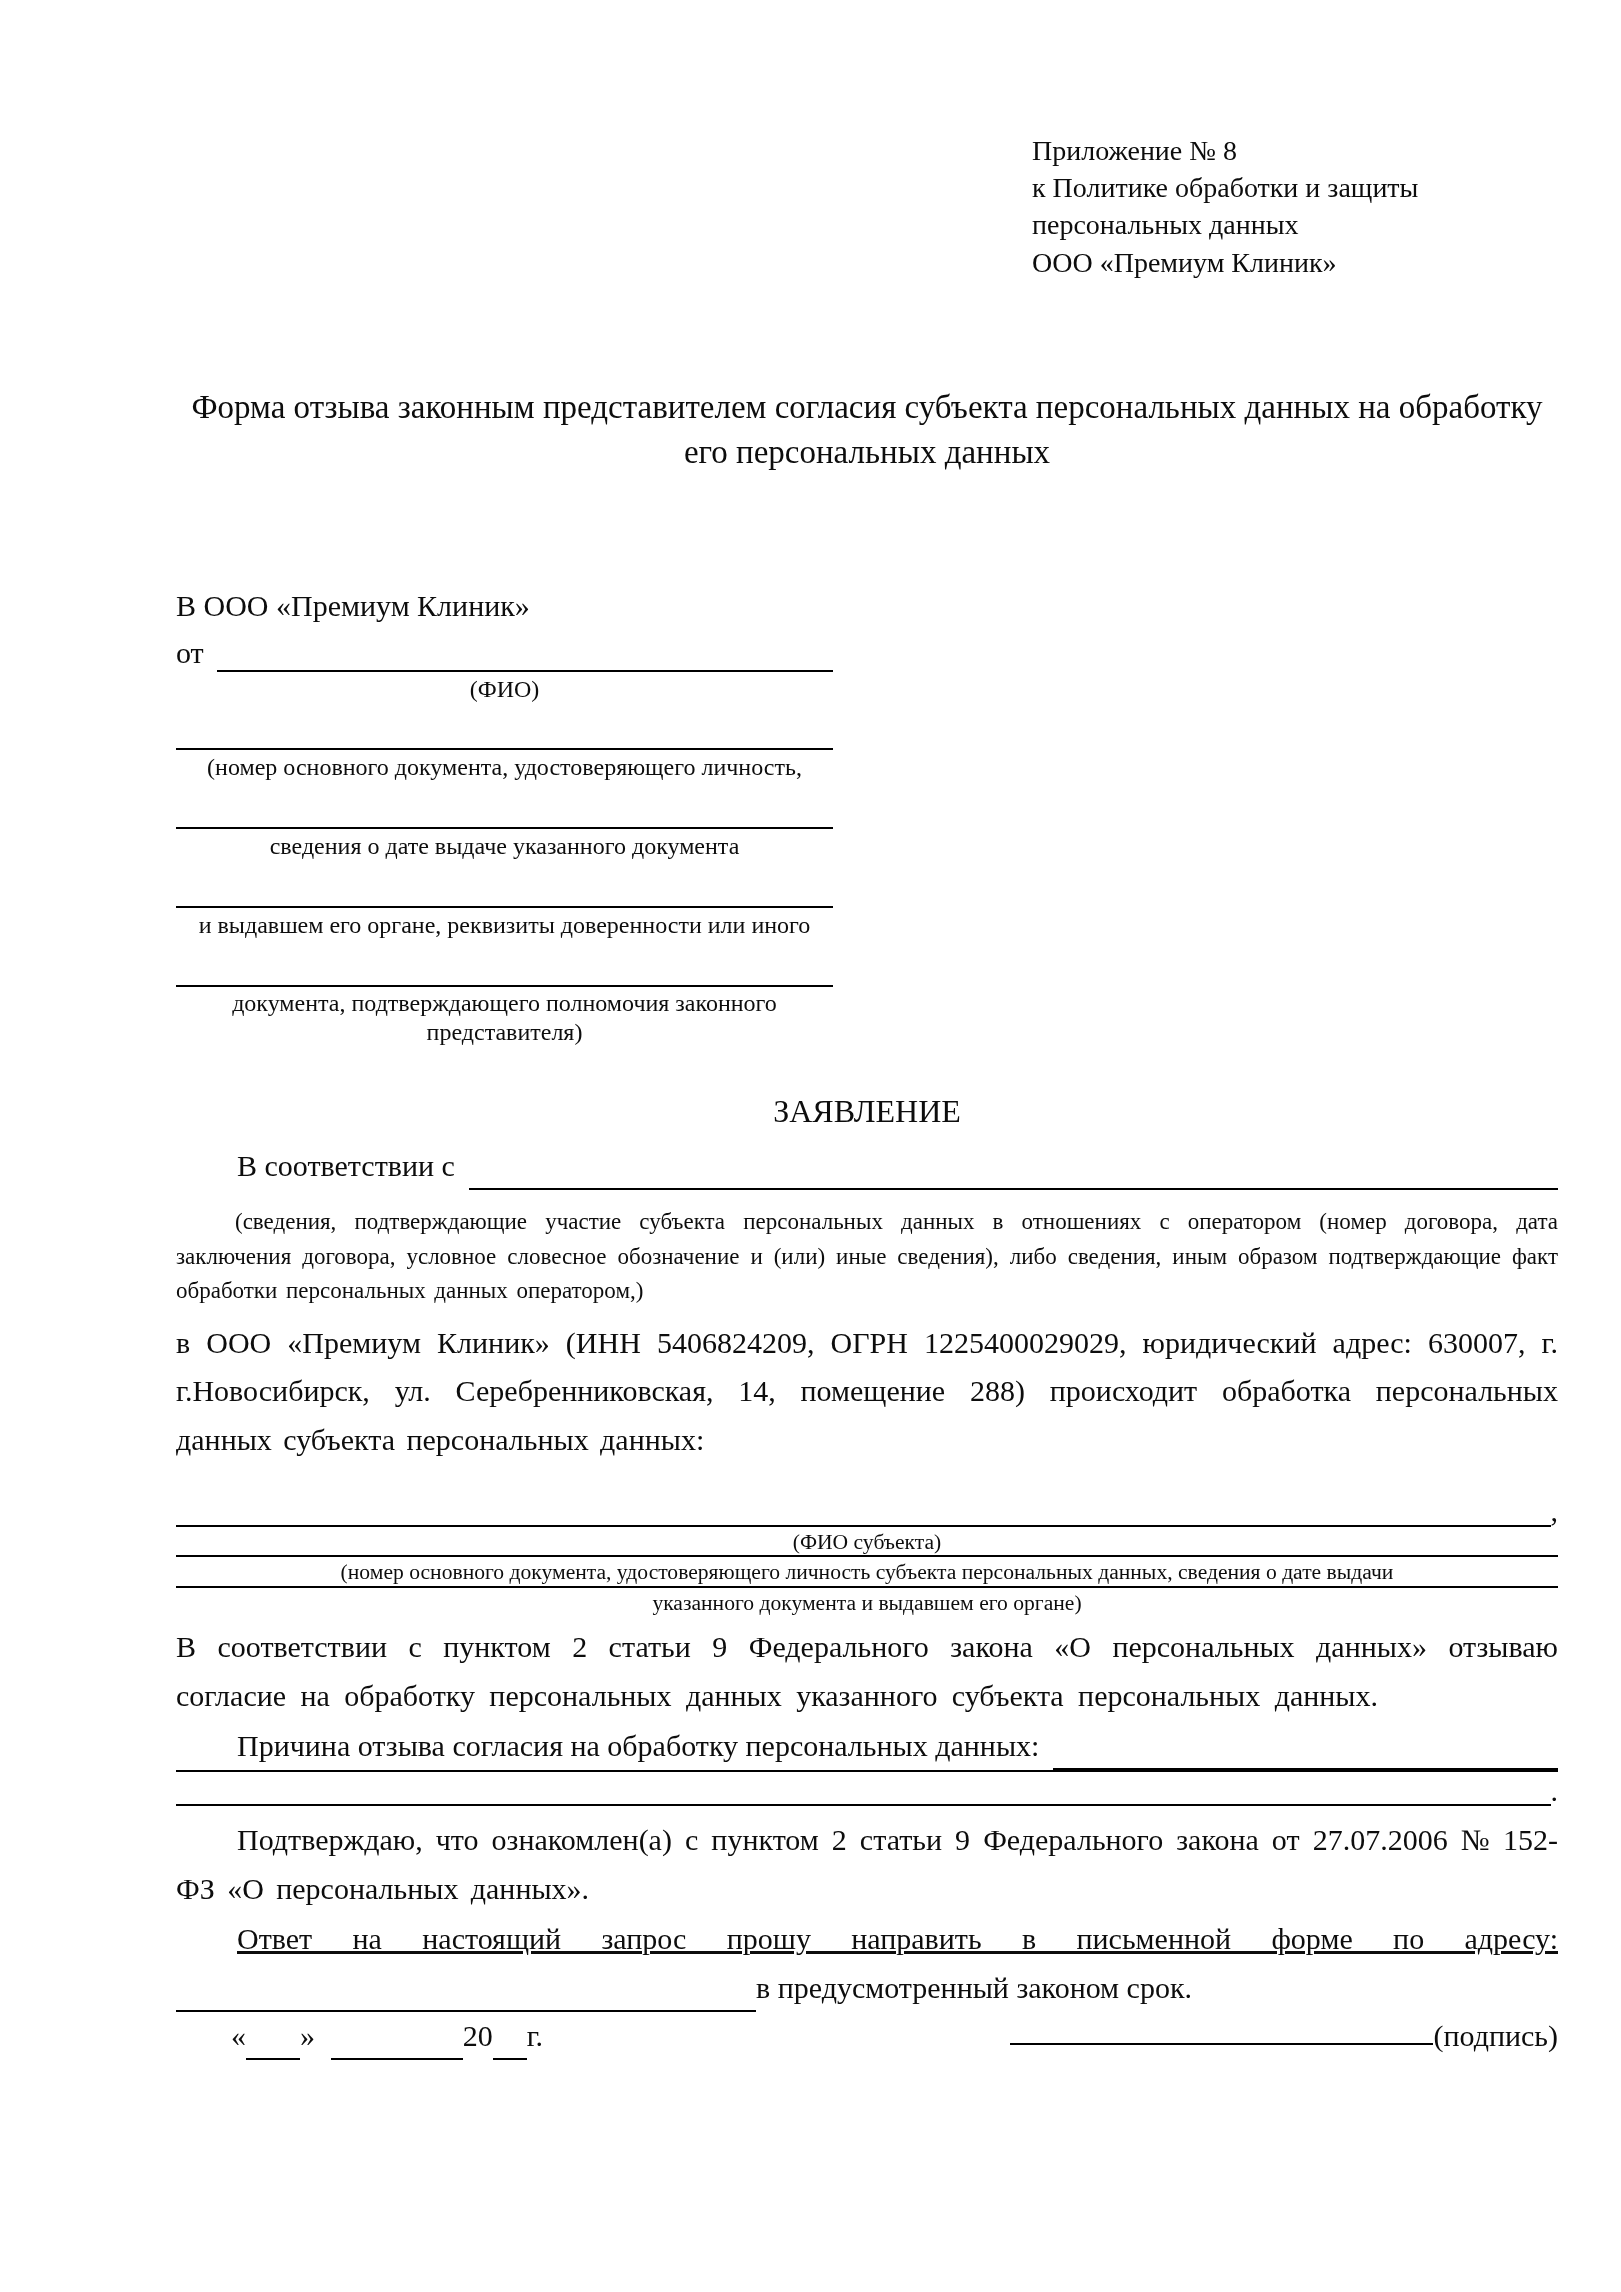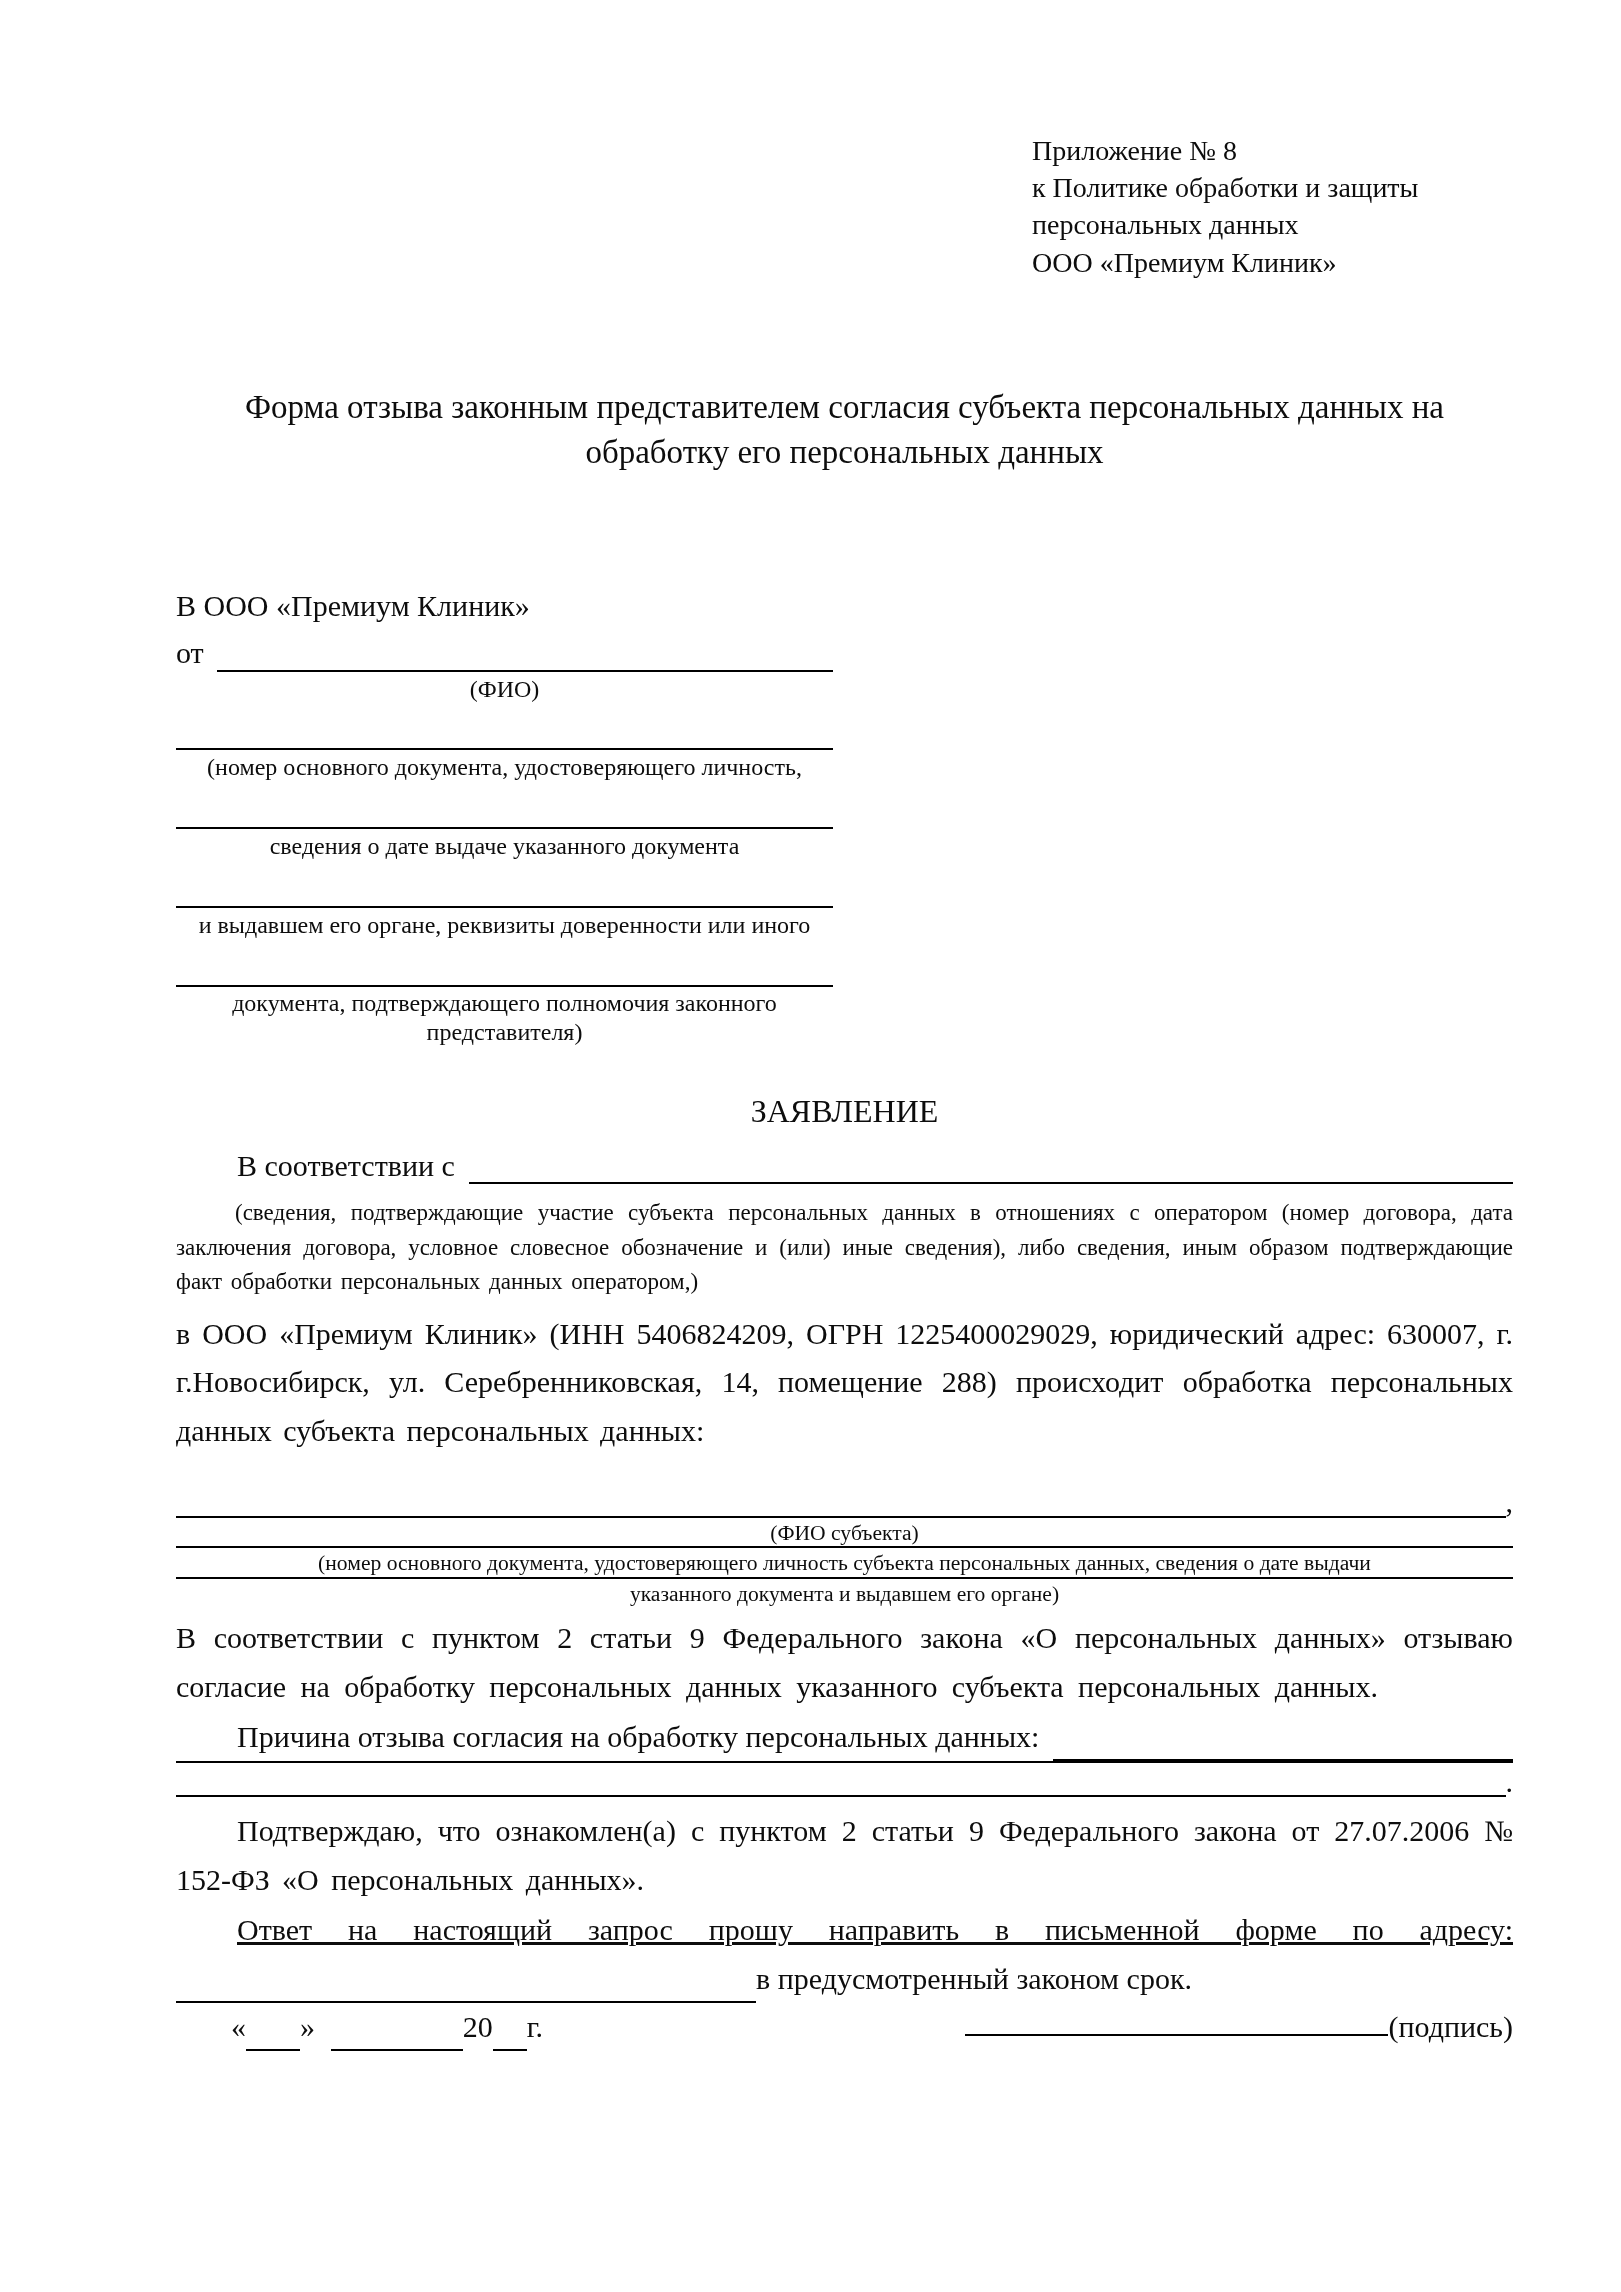--- a/index.html
+++ b/index.html
@@ -7,21 +7,21 @@
     padding: 0;
     background: #e8e8e8;
   }
   .page {
     position: relative;
     width: 1621px;
     height: 2293px;
     margin: 0 auto;
     background: #ffffff;
     box-sizing: border-box;
-    padding: 132px 108px 284px 176px;
+    padding: 132px 63px 284px 176px;
     display: flex;
     flex-direction: column;
     font-family: "Liberation Serif", "DejaVu Serif", serif;
     color: #0d0d0d;
     font-size: 30px;
     line-height: 1.6;
   }
 
   
   .header-note {
@@ -75,22 +75,22 @@
   
   .statement-heading {
     margin: 45px 0 11.8px 0;
     font-size: 32px;
     font-weight: 400;
     text-align: center;
     line-height: 1.2;
   }
   .accordance-row {
     display: flex;
-    align-items: center;
-    margin-bottom: 4px;
+    align-items: flex-end;
+    margin-bottom: 13px;
   }
   .accordance-row .lbl {
     white-space: nowrap;
     padding-left: 61px;
     margin-right: 13.7px;
   }
 
   .fine-print {
     margin: 2px 0 9.8px 0;
     font-size: 23px;

